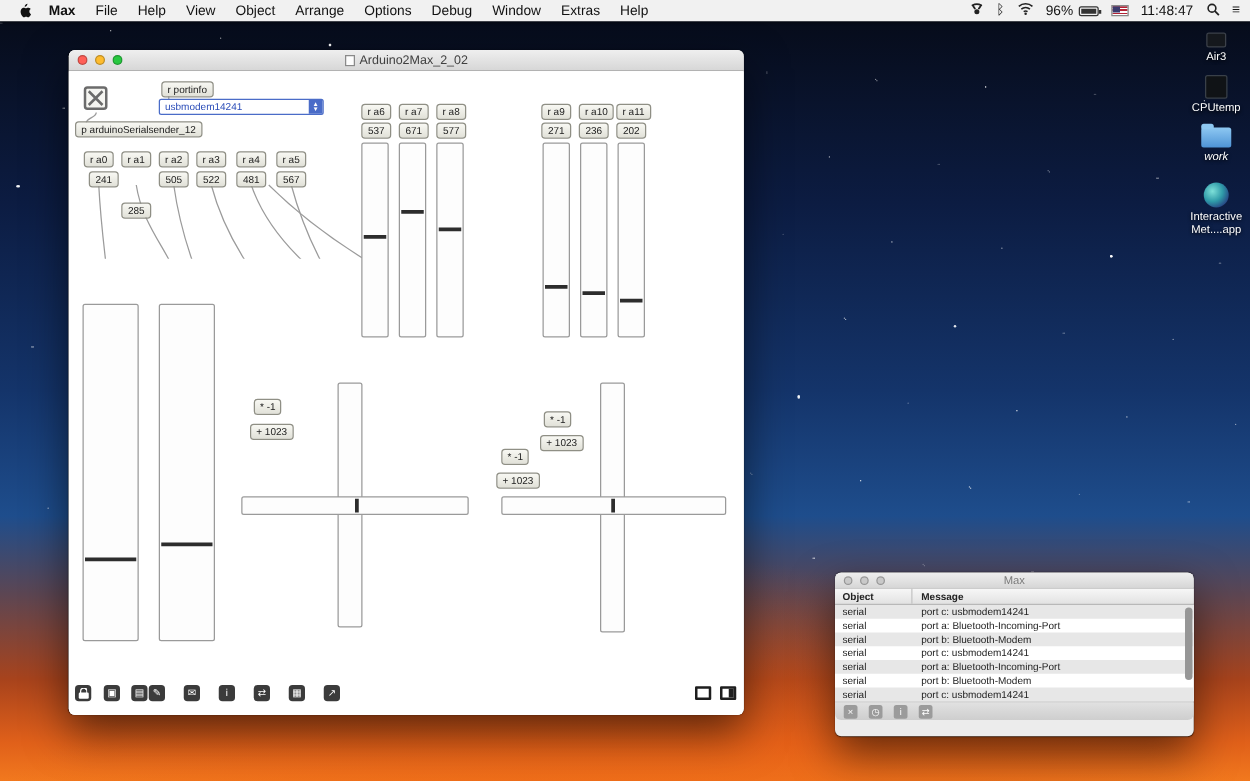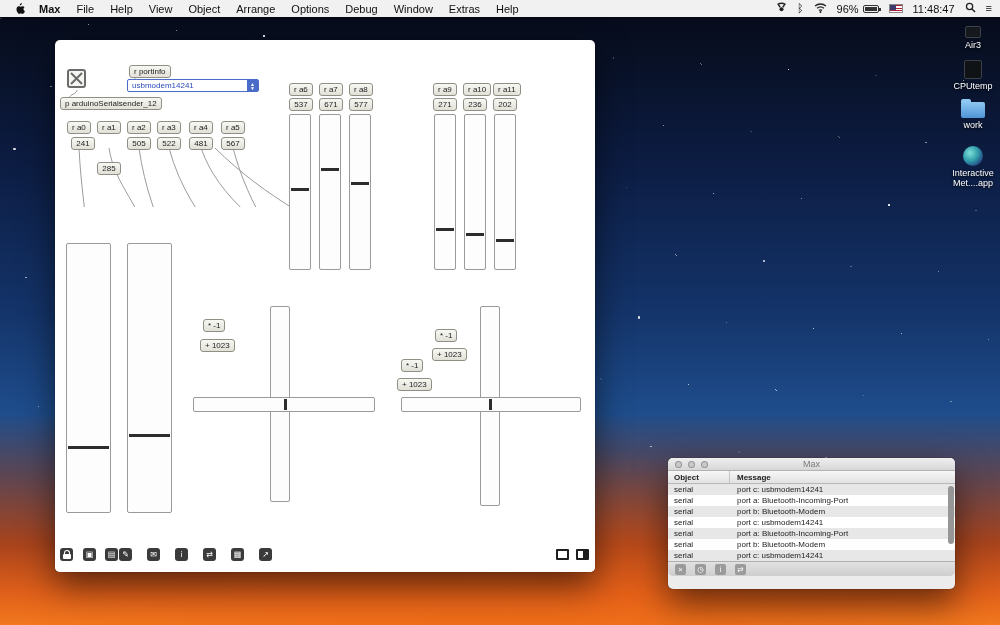--- a/index.html
+++ b/index.html
@@ -294,30 +294,41 @@
   </div>
 
   <div class="dicon" style="left:946px;top:26px;">
     <div class="ig ig-air"></div>
     <div>Air3</div>
   </div>
   <div class="dicon" style="left:946px;top:60px;">
     <div class="ig ig-cpu"></div>
     <div>CPUtemp</div>
   </div>
-  <div class="dicon" style="left:946px;top:102px;">
+  <div class="dicon" style="left:946px;top:102px;font-style:italic;">
     <div class="ig ig-folder"></div>
     <div>work</div>
   </div>
   <div class="dicon" style="left:946px;top:146px;">
     <div class="ig ig-app"></div>
     <div>Interactive Met....app</div>
   </div>
 
   <div class="window patcher">
+    <div class="titlebar">
+      <span class="lights">
+        <span class="light" style="background:#ff5f57"></span>
+        <span class="light" style="background:#febc2e"></span>
+        <span class="light" style="background:#28c840"></span>
+      </span>
+      <span class="title">
+        <span class="doc-ic"></span>
+        <span>Arduino2Max_2_02</span>
+      </span>
+    </div>
     <div class="canvas">
 
       <svg class="cords">
         <path d="M22 33 C22 37 15 37 14 41"></path>
         <path d="M80 19 L80 23"></path>
         <path d="M24 91 C26 130 30 150 33 186"></path>
         <path d="M54 91 C60 130 88 150 93 186"></path>
         <path d="M84 91 C95 170 135 225 152 262"></path>
         <path d="M114 91 C135 170 200 215 222 249"></path>
         <path d="M146 91 C180 190 340 235 384 272"></path>

